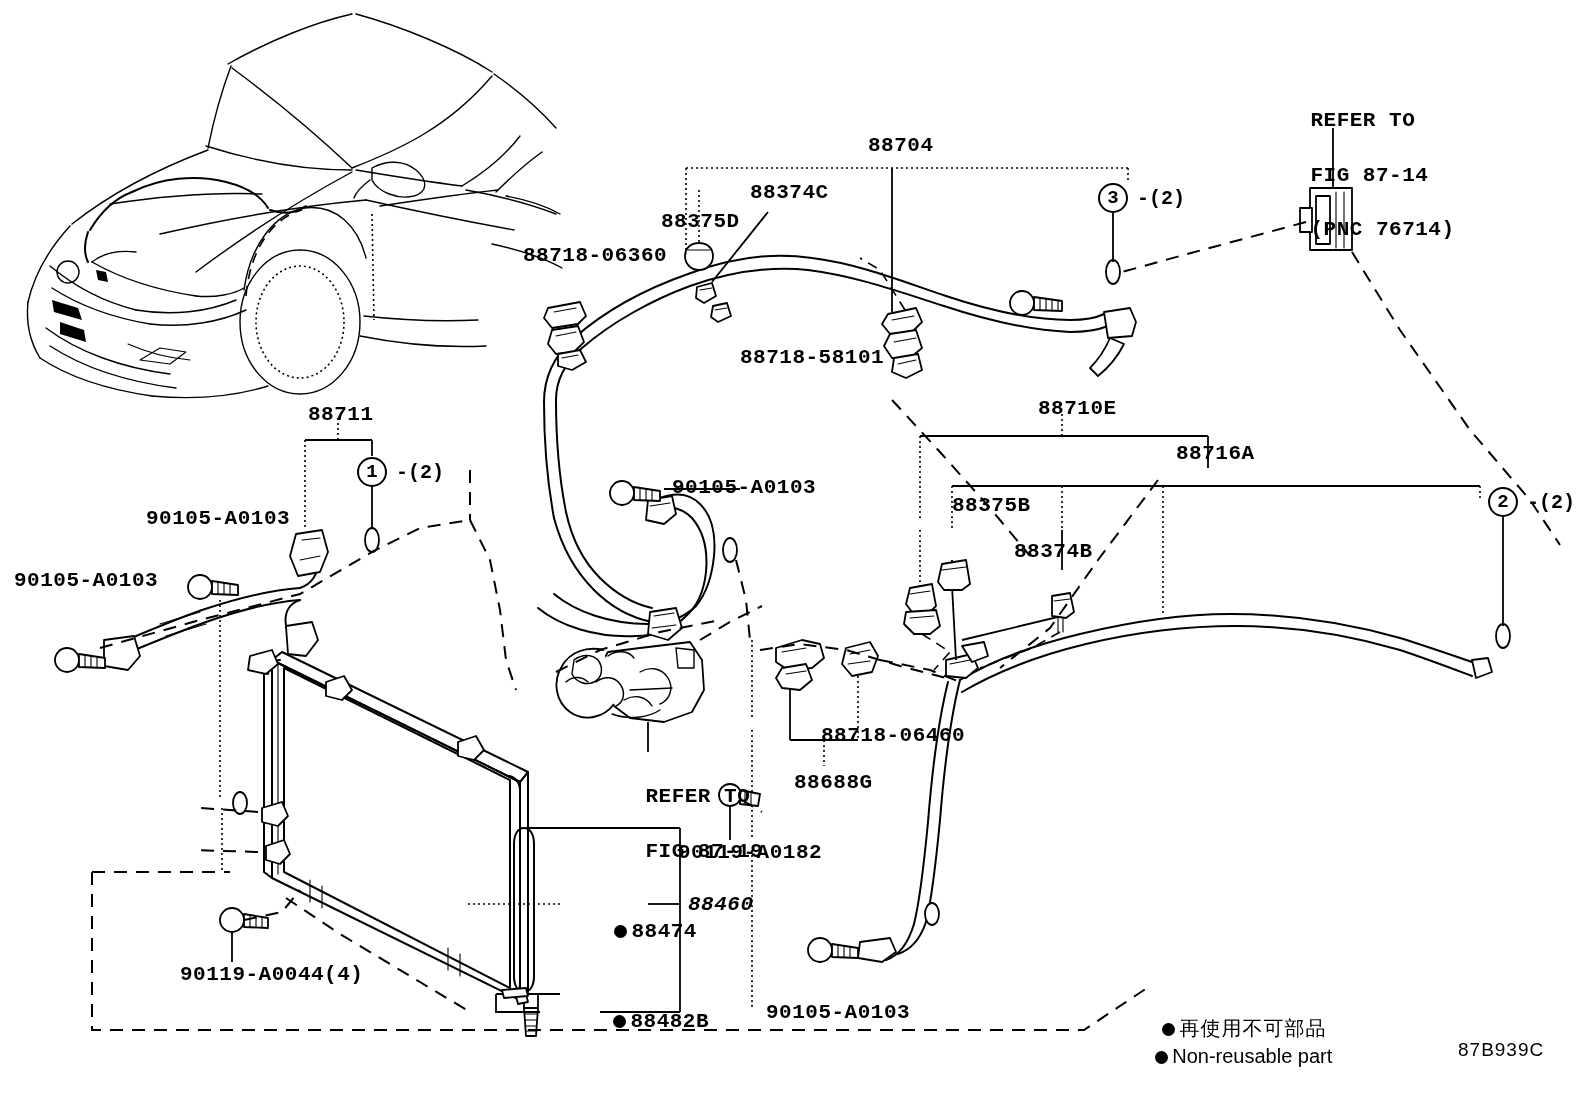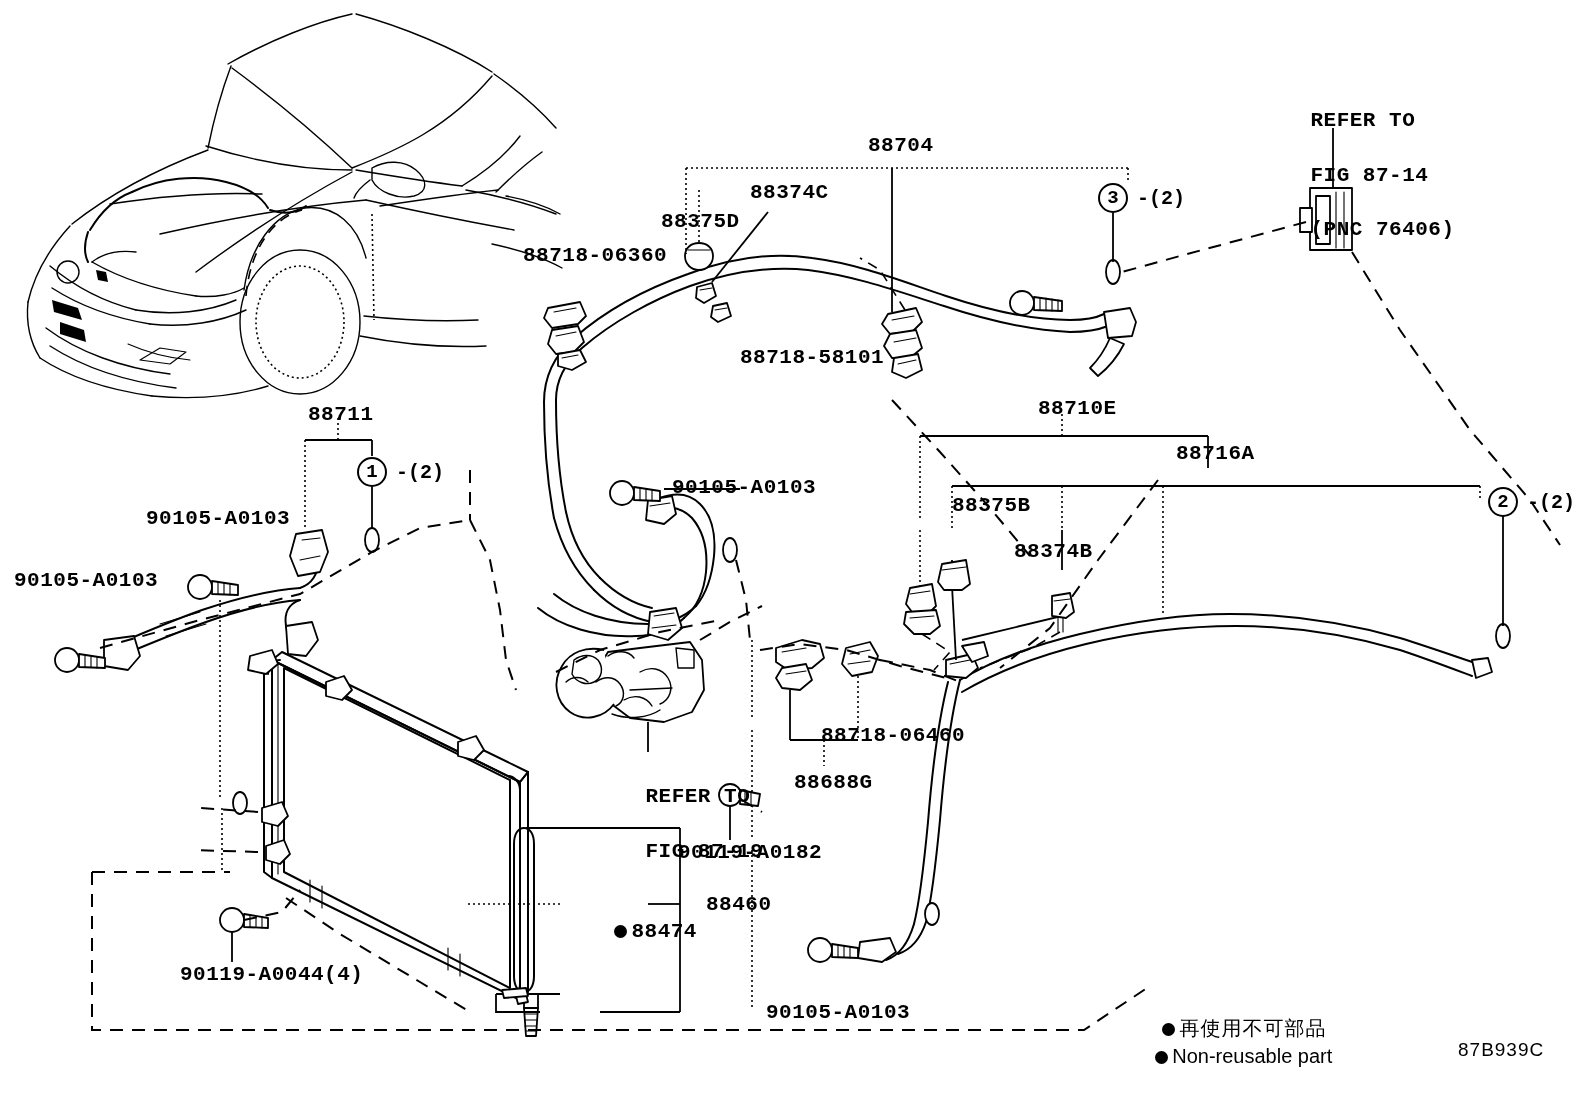--- a/index.html
+++ b/index.html
@@ -448,21 +448,21 @@
 
     <path class="dash" d="M92 872 L 92 1030 L 1084 1030 L 1150 986"></path>
     <path class="dash" d="M92 872 L 230 872"></path>
     <path class="dash" d="M470 470 L 470 520"></path>
 
   </svg>
 
   <div class="lbl multi" style="left:1258px; top:80px;">
     <span>REFER TO</span><br>
     <span>FIG 87-14</span><br>
-    <span>(PNC 76406)</span>
+    <span>(PNC 76714)</span>
   </div>
 
   <div class="lbl" style="left:868px; top:133px;">88704</div>
 
   <div class="lbl" style="left:750px; top:180px;">88374C</div>
 
   <div class="lbl" style="left:661px; top:209px;">88375D</div>
 
   <div class="callout" style="left:1098px; top:183px;">3</div>
   <div class="qty" style="left:1137px; top:187px;">-(2)</div>
@@ -505,22 +505,25 @@
   <div class="lbl" style="left:801px; top:723px;margin-left:20px;">88718-06460</div>
 
   <div class="lbl" style="left:794px; top:770px;">88688G</div>
 
   <div class="lbl" style="left:678px; top:840px;">90119-A0182</div>
 
   <div class="lbl" style="left:562px; top:892px;">
     <span class="dot"></span><span>88474</span>
   </div>
 
-  <div class="lbl" style="left:706px; top:892px;">88460</div>
-
+  <div class="lbl" style="left:688px; top:892px;font-style:italic;">88460</div>
+
+  <div class="lbl" style="left:561px; top:982px;">
+    <span class="dot"></span><span>88482B</span>
+  </div>
 
   <div class="lbl" style="left:180px; top:962px;">90119-A0044(4)</div>
 
   <div class="lbl legend" style="left:1133px; top:1018px;">
     <span class="dot"></span><span>Non-reusable part</span>
   </div>
   <div class="lbl jp" style="left:1133px; top:990px;">
     <span class="dot"></span><span>再使用不可部品</span>
   </div>
 

